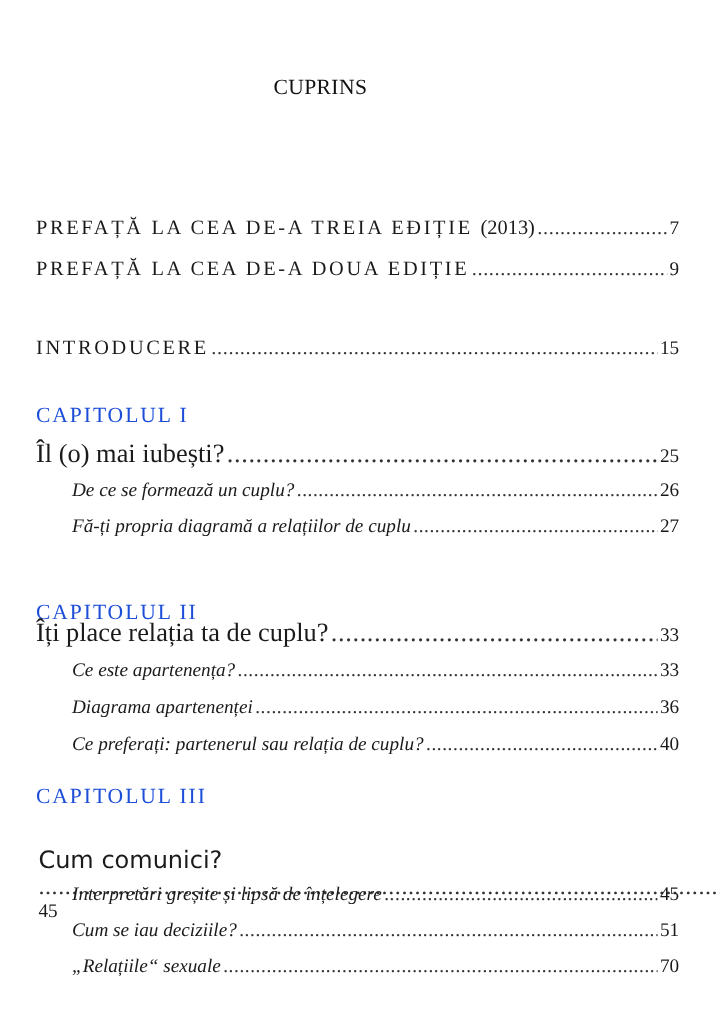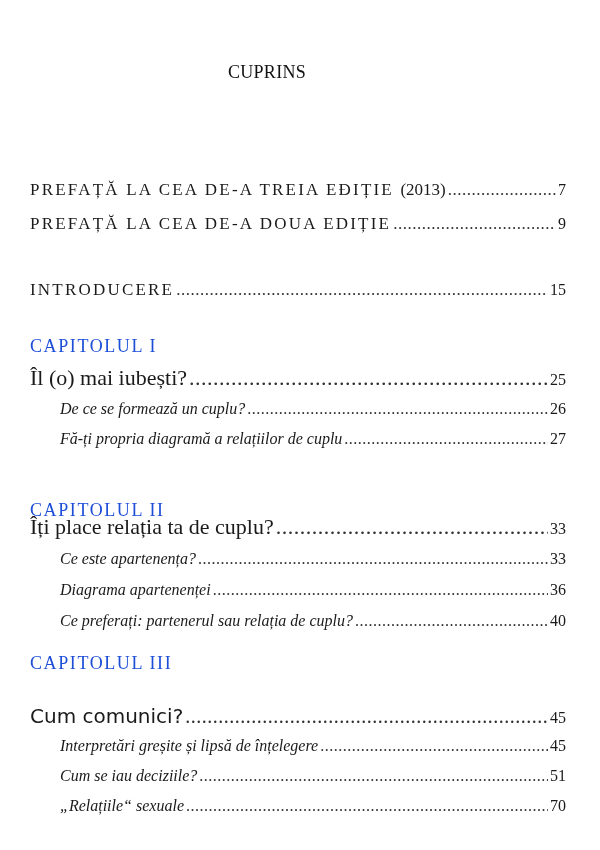--- a/index.html
+++ b/index.html
@@ -98,21 +98,21 @@
     <span class="leader"></span>
     <span class="page">36</span>
   </div>
   <div class="row section" style="top:612px;">
     <span class="label">Ce preferați: partenerul sau relația de cuplu?</span>
     <span class="leader"></span>
     <span class="page">40</span>
   </div>
 
   <div class="chapter-label" style="top:653px;">CAPITOLUL III</div>
-  <div class="row chapter-title sans" style="top:704px;">
+  <div class="row chapter-title sans" style="top:704px;flex-direction:column;">
     <span class="label">Cum comunici?</span>
     <span class="leader"></span>
     <span class="page">45</span>
   </div>
   <div class="row section" style="top:737px;">
     <span class="label">Interpretări greșite și lipsă de înțelegere</span>
     <span class="leader"></span>
     <span class="page">45</span>
   </div>
   <div class="row section" style="top:767px;">

